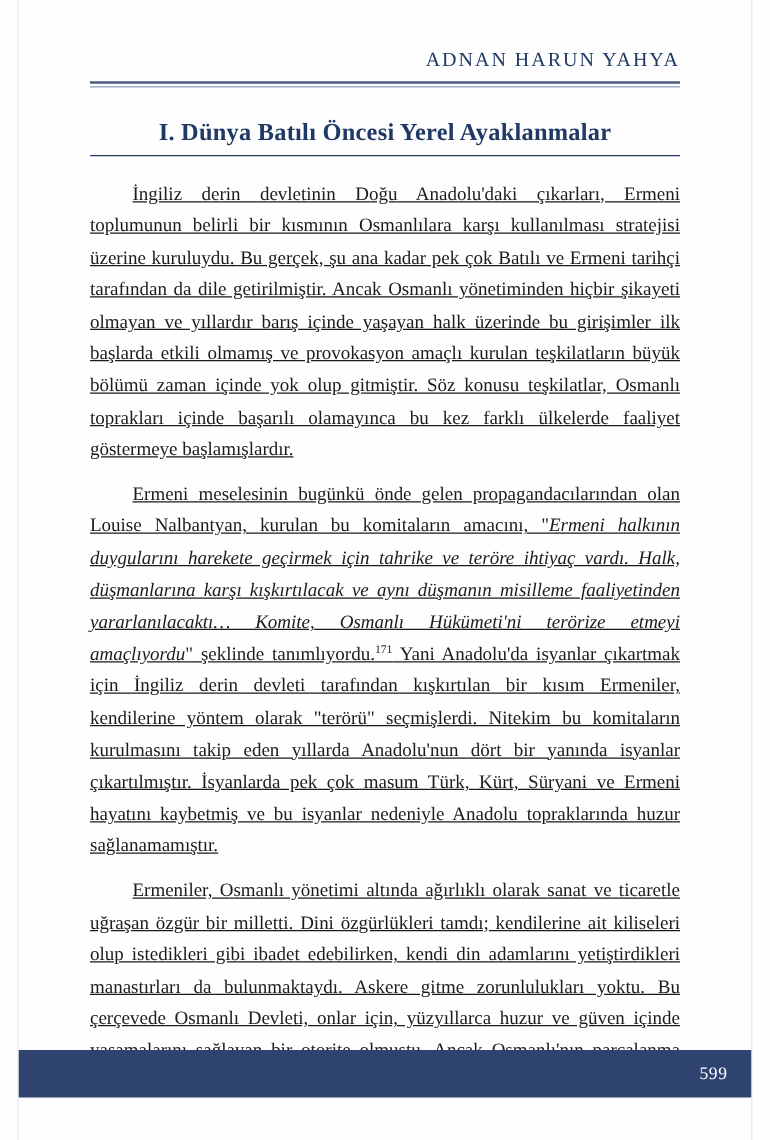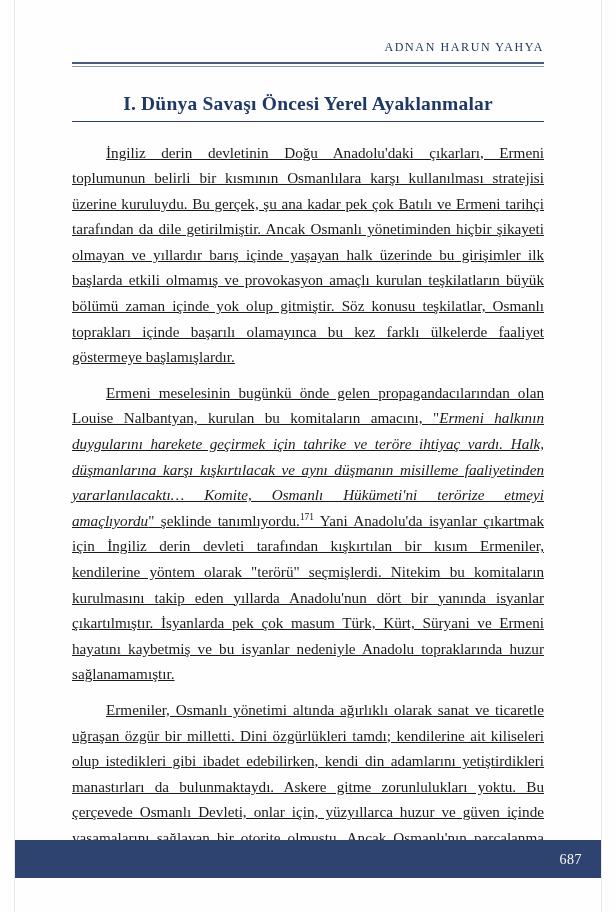--- a/index.html
+++ b/index.html
@@ -41,21 +41,21 @@
   .content {
     position: absolute;
     left: 72px;
     top: 40px;
     width: 472px;
   }
   
   .runhead {
     text-align: right;
     font-family: "Liberation Serif", serif;
-    font-size: 12px;
+    font-size: 16px;
     letter-spacing: 1.6px;
     color: #1f3864;
     text-transform: uppercase;
     padding-bottom: 7px;
   }
   .rule {
     height: 2px;
     background: #4a5a7d;
     width: 100%;
     margin-bottom: 1.5px;
@@ -130,25 +130,25 @@
 
   <div class="edge-left"></div>
   <div class="edge-right"></div>
 
   <div class="content">
 
     <div class="runhead">ADNAN HARUN YAHYA</div>
     <div class="rule"></div>
     <div class="rule-thin"></div>
 
-    <h1 class="chapter-title">I. Dünya Savaşı Öncesi Yerel Ayaklanmalar</h1>
+    <h1 class="chapter-title">I. Dünya Batılı Öncesi Yerel Ayaklanmalar</h1>
     <div class="title-underline"></div>
 
     <p class="body"><span>İngiliz derin devletinin Doğu Anadolu'daki çıkarları, Ermeni toplumunun belirli bir kısmının Osmanlılara karşı kullanılması stratejisi üzerine kuruluydu. Bu gerçek, şu ana kadar pek çok Batılı ve Ermeni tarihçi tarafından da dile getirilmiştir. Ancak Osmanlı yönetiminden hiçbir şikayeti olmayan ve yıllardır barış içinde yaşayan halk üzerinde bu girişimler ilk başlarda etkili olmamış ve provokasyon amaçlı kurulan teşkilatların büyük bölümü zaman içinde yok olup gitmiştir. Söz konusu teşkilatlar, Osmanlı toprakları içinde başarılı olamayınca bu kez farklı ülkelerde faaliyet göstermeye başlamışlardır.</span></p>
     <p class="body"><span>Ermeni meselesinin bugünkü önde gelen propagandacılarından olan Louise Nalbantyan, kurulan bu komitaların amacını, "</span><span class="quote-italic">Ermeni halkının duygularını harekete geçirmek için tahrike ve teröre ihtiyaç vardı. Halk, düşmanlarına karşı kışkırtılacak ve aynı düşmanın misilleme faaliyetinden yararlanılacaktı… Komite, Osmanlı Hükümeti'ni terörize etmeyi amaçlıyordu</span><span>" şeklinde tanımlıyordu.</span><sup class="footnote-ref">171</sup><span> Yani Anadolu'da isyanlar çıkartmak için İngiliz derin devleti tarafından kışkırtılan bir kısım Ermeniler, kendilerine yöntem olarak "terörü" seçmişlerdi. Nitekim bu komitaların kurulmasını takip eden yıllarda Anadolu'nun dört bir yanında isyanlar çıkartılmıştır. İsyanlarda pek çok masum Türk, Kürt, Süryani ve Ermeni hayatını kaybetmiş ve bu isyanlar nedeniyle Anadolu topraklarında huzur sağlanamamıştır.</span></p>
     <p class="body"><span>Ermeniler, Osmanlı yönetimi altında ağırlıklı olarak sanat ve ticaretle uğraşan özgür bir milletti. Dini özgürlükleri tamdı; kendilerine ait kiliseleri olup istedikleri gibi ibadet edebilirken, kendi din adamlarını yetiştirdikleri manastırları da bulunmaktaydı. Askere gitme zorunlulukları yoktu. Bu çerçevede Osmanlı Devleti, onlar için, yüzyıllarca huzur ve güven içinde yaşamalarını sağlayan bir otorite olmuştu. Ancak Osmanlı'nın parçalanma süreci içinde İngiliz derin devleti tarafından onlara da</span></p>
 
   </div>
 
   <div class="footer-bar"></div>
-  <div class="folio">687</div>
+  <div class="folio">599</div>
 
 </div>
 
 </body></html>

